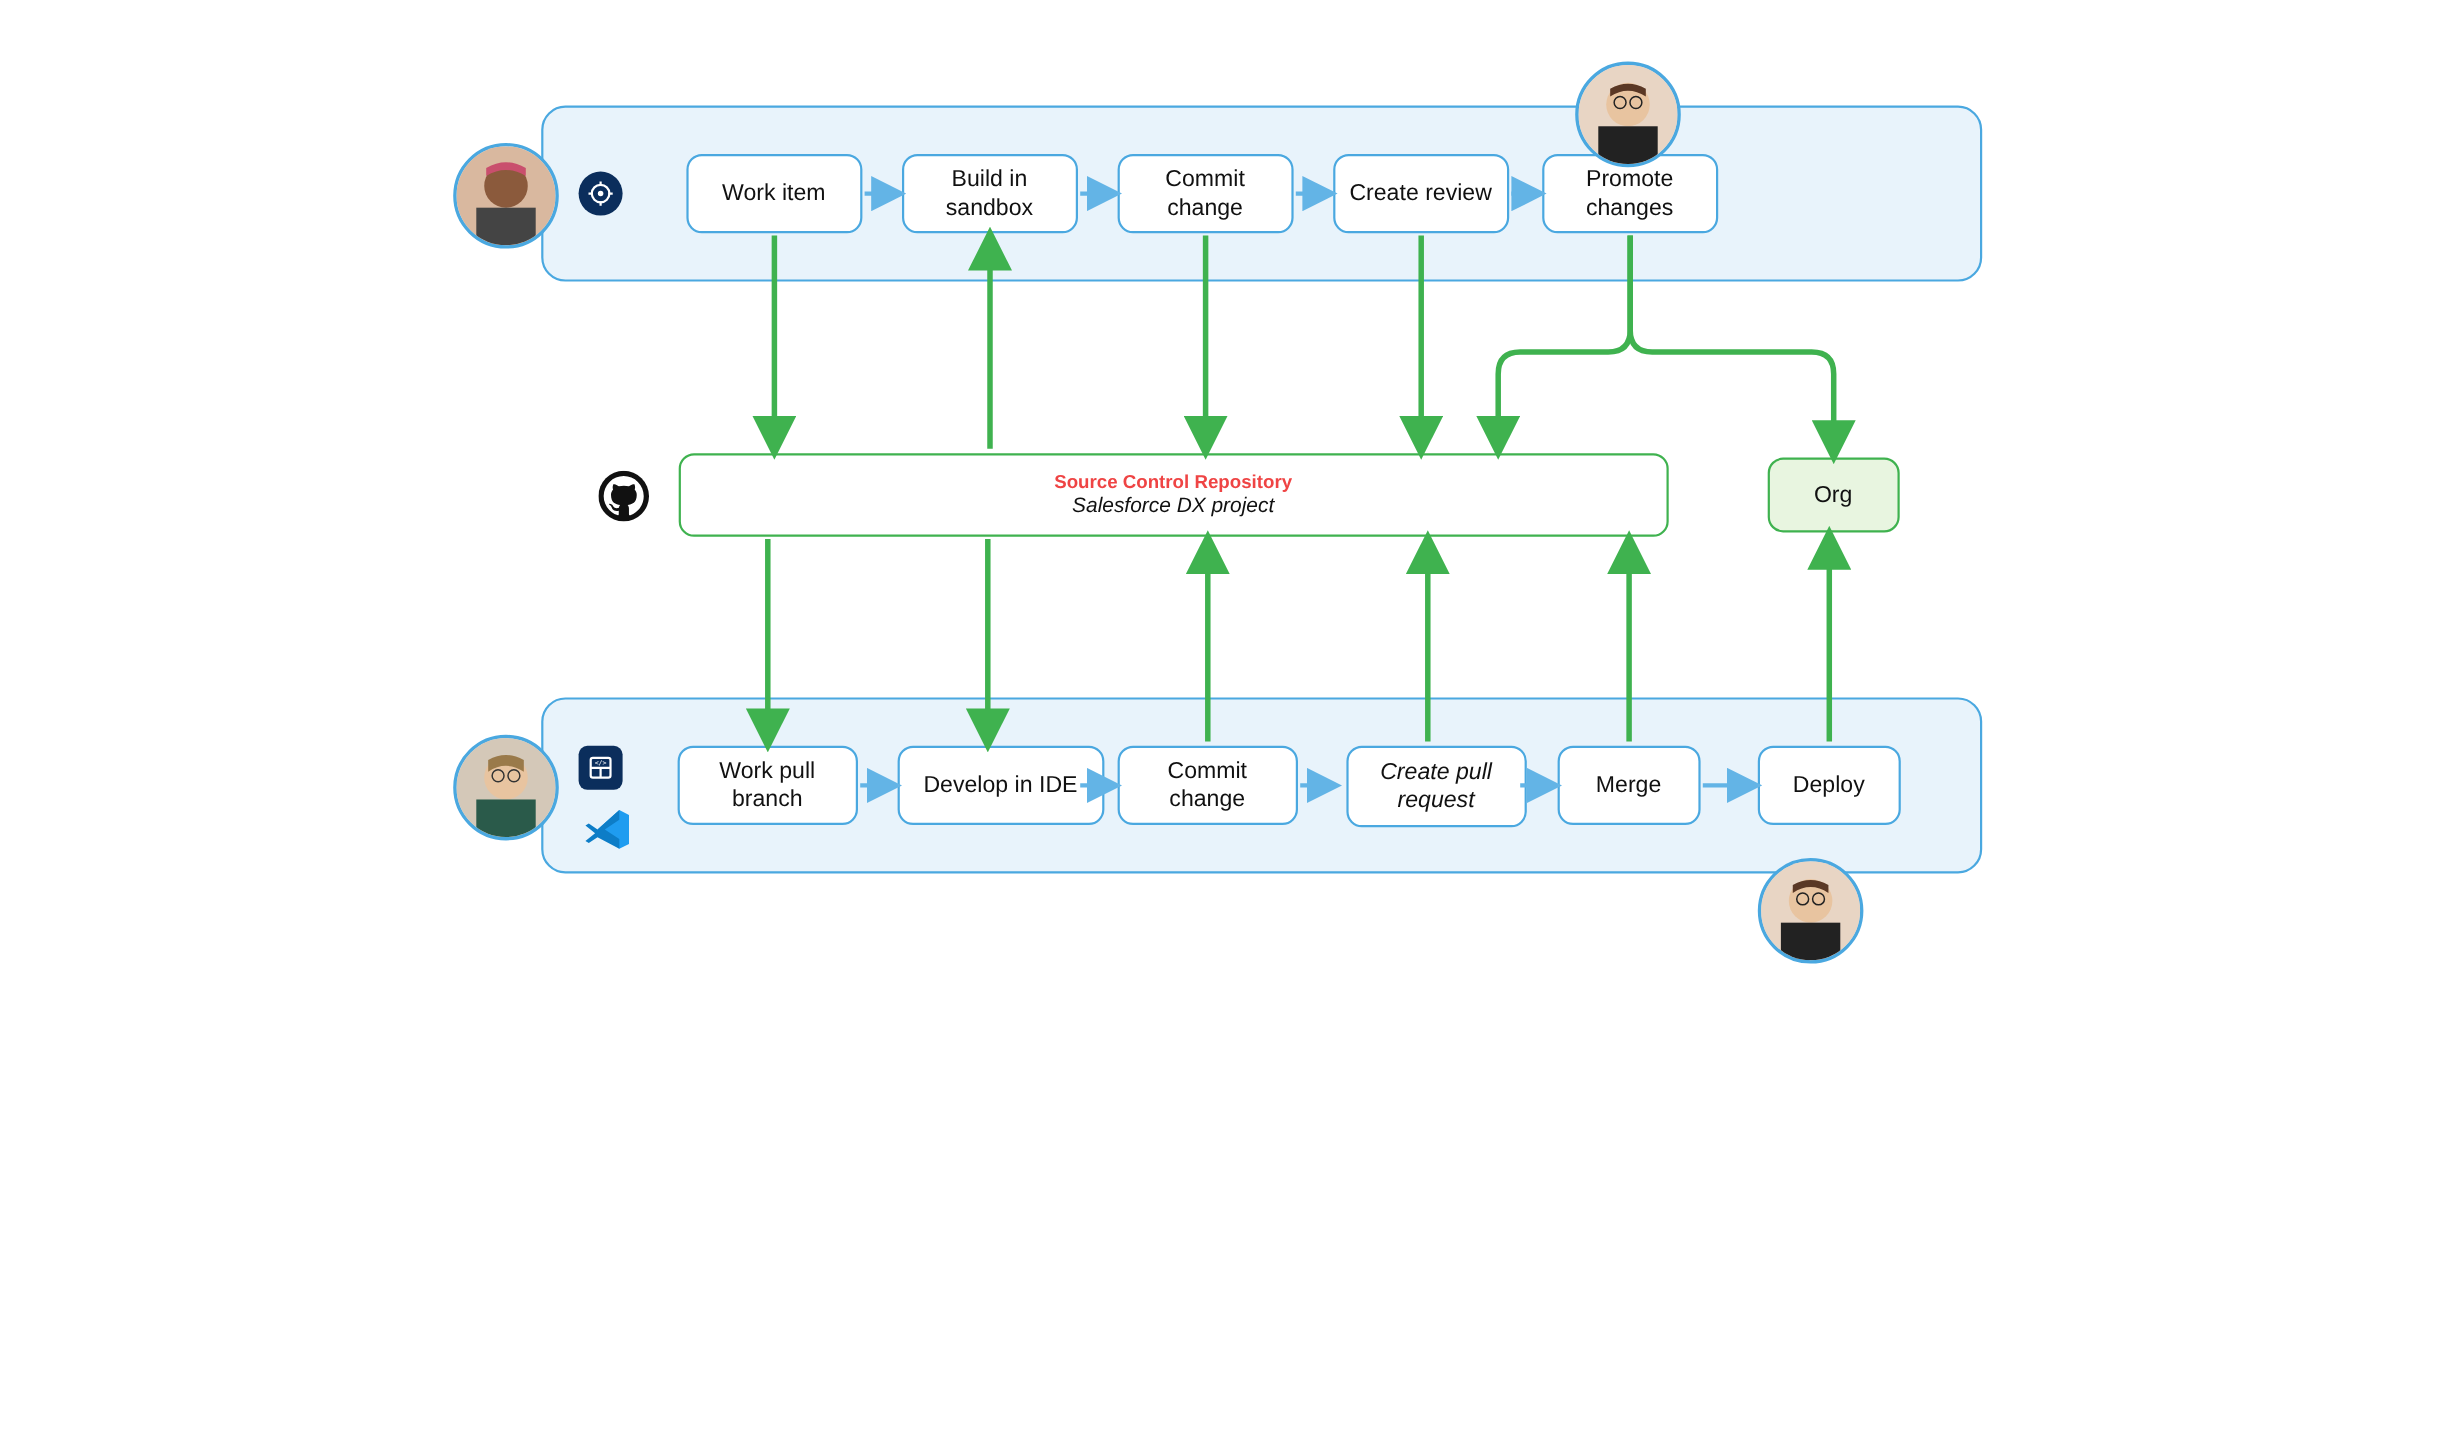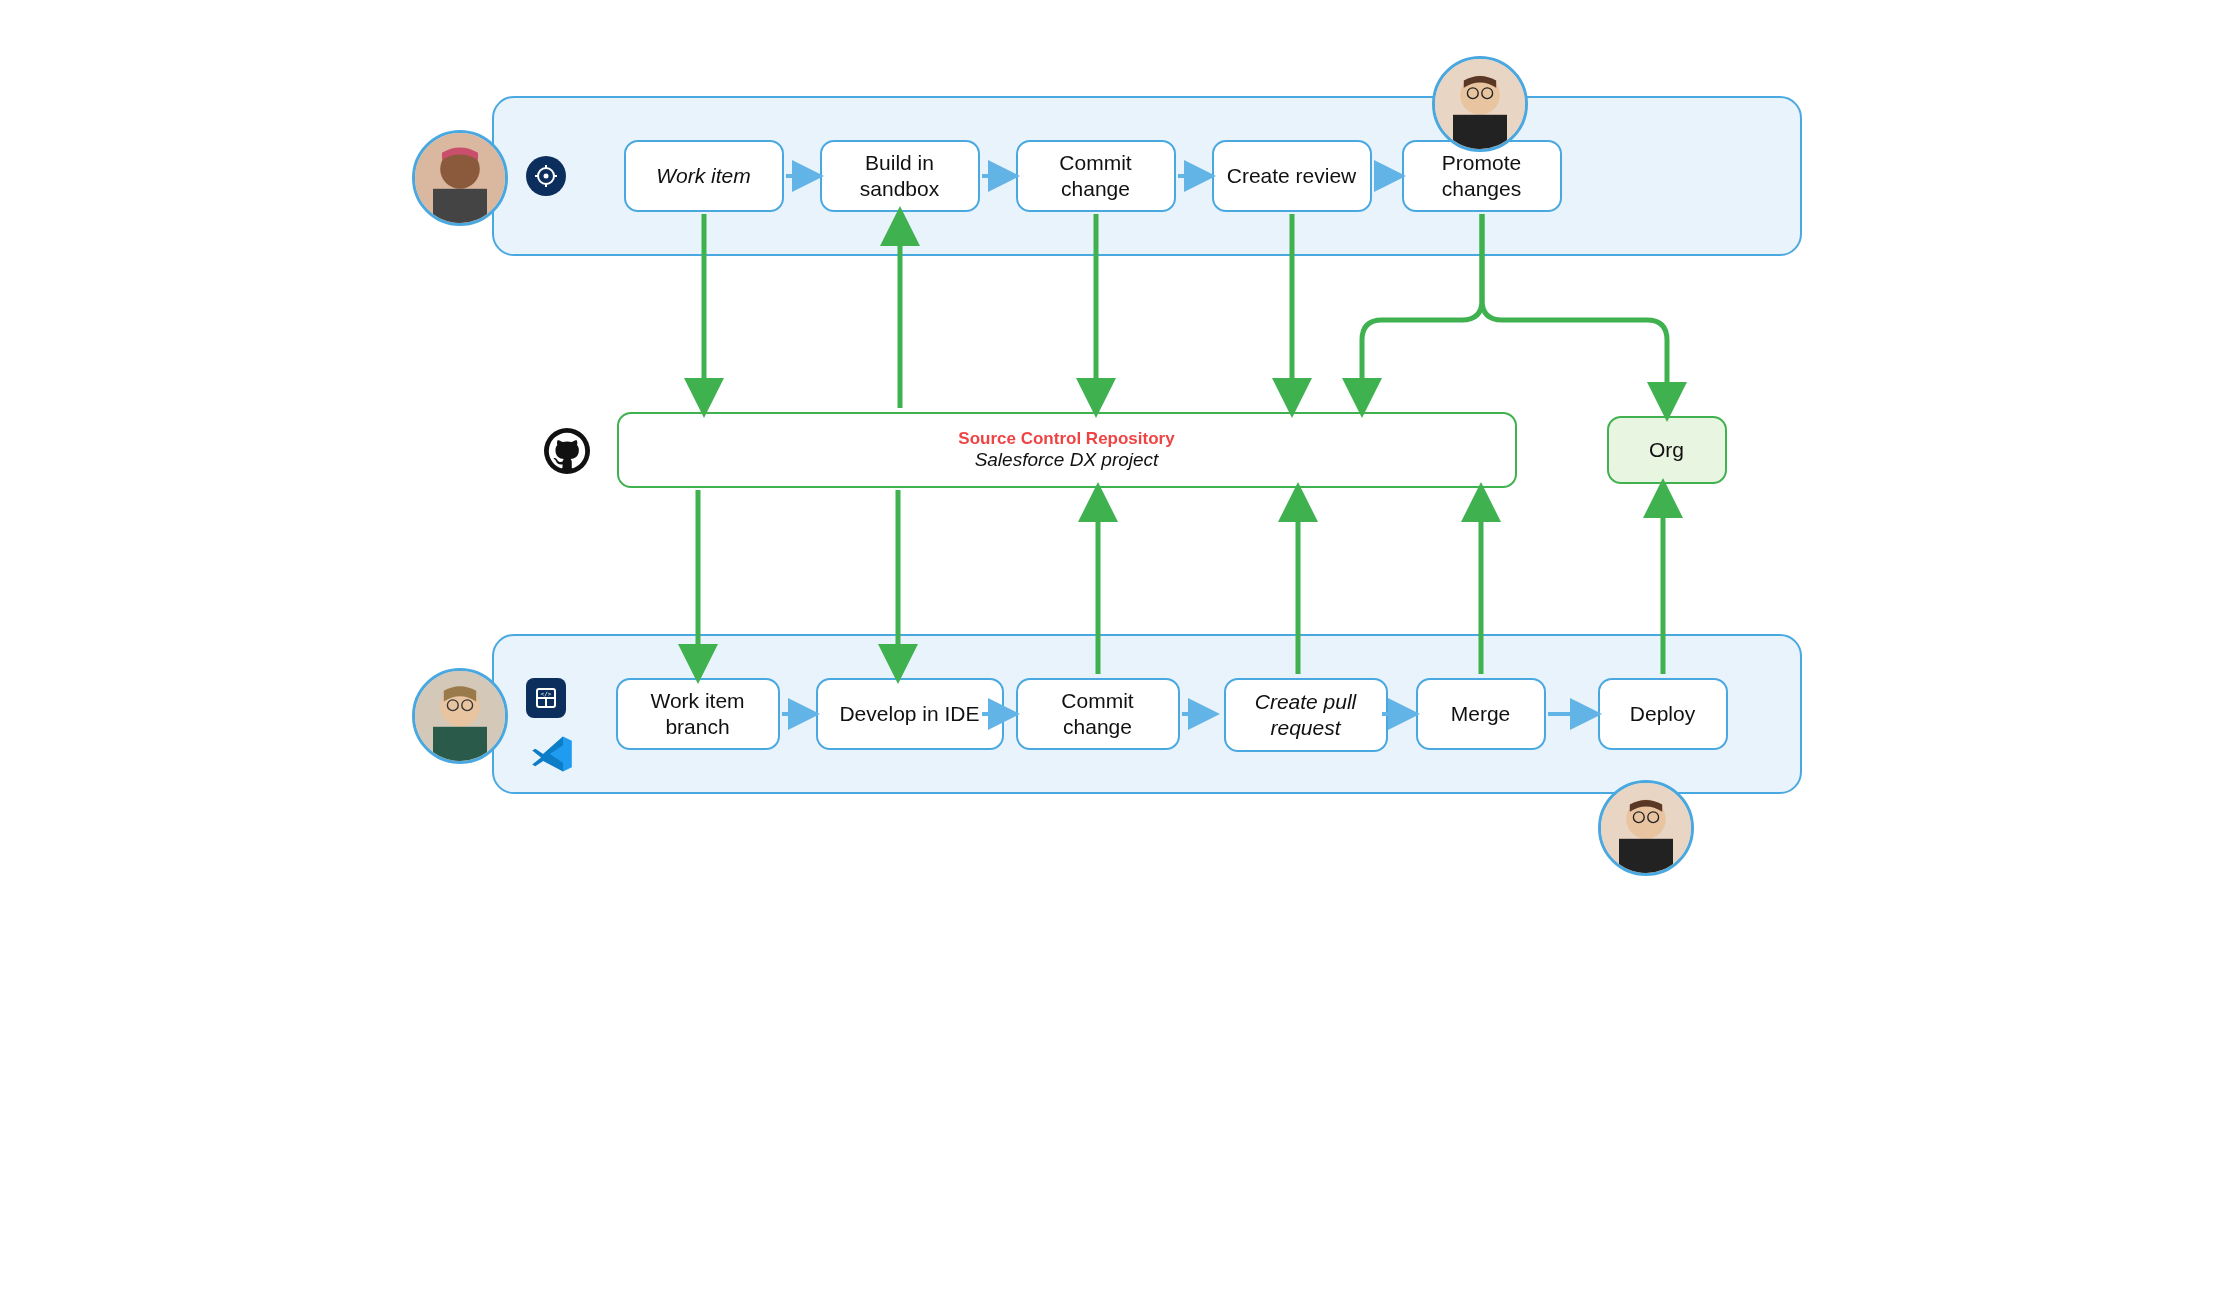--- a/index.html
+++ b/index.html
@@ -77,38 +77,38 @@
   .vs-icon { position: absolute; left: 138px; top: 692px; width: 44px; height: 44px; }
 </style>
 </head>
 <body>
 
 <div class="canvas">
 
   <div class="lane lane-top"></div>
   <div class="lane lane-bottom"></div>
 
-  <div class="node" style="left:232px; top:100px; width:160px; height:72px;font-style:italic;">
+  <div class="node" style="left:232px; top:100px; width:160px; height:72px;">
       <span>Work item</span>
     </div>
   <div class="node" style="left:428px; top:100px; width:160px; height:72px;justify-content:center;">
       <span>Build in sandbox</span>
     </div>
   <div class="node" style="left:624px; top:100px; width:160px; height:72px;">
       <span>Commit change</span>
     </div>
   <div class="node" style="left:820px; top:100px; width:160px; height:72px;">
       <span>Create review</span>
     </div>
   <div class="node" style="left:1010px; top:100px; width:160px; height:72px;">
       <span>Promote changes</span>
     </div>
 
   <div class="node" style="left:224px; top:638px; width:164px; height:72px;">
-      <span>Work item branch</span>
+      <span>Work pull branch</span>
     </div>
   <div class="node" style="left:424px; top:638px; width:188px; height:72px;">
       <span>Develop in IDE</span>
     </div>
   <div class="node" style="left:624px; top:638px; width:164px; height:72px;">
       <span>Commit change</span>
     </div>
   <div class="node" style="left:832px; top:638px; width:164px; height:74px;font-style:italic;">
       <span>Create pull request</span>
     </div>

